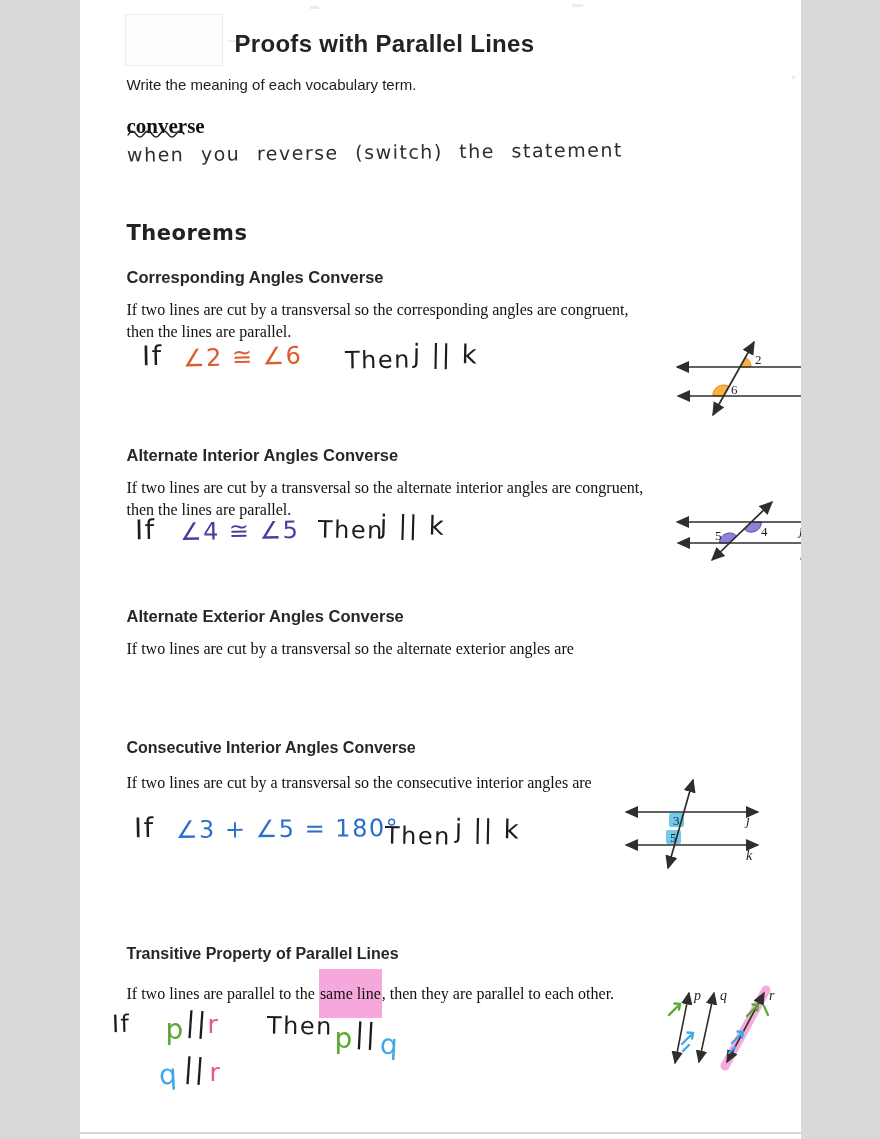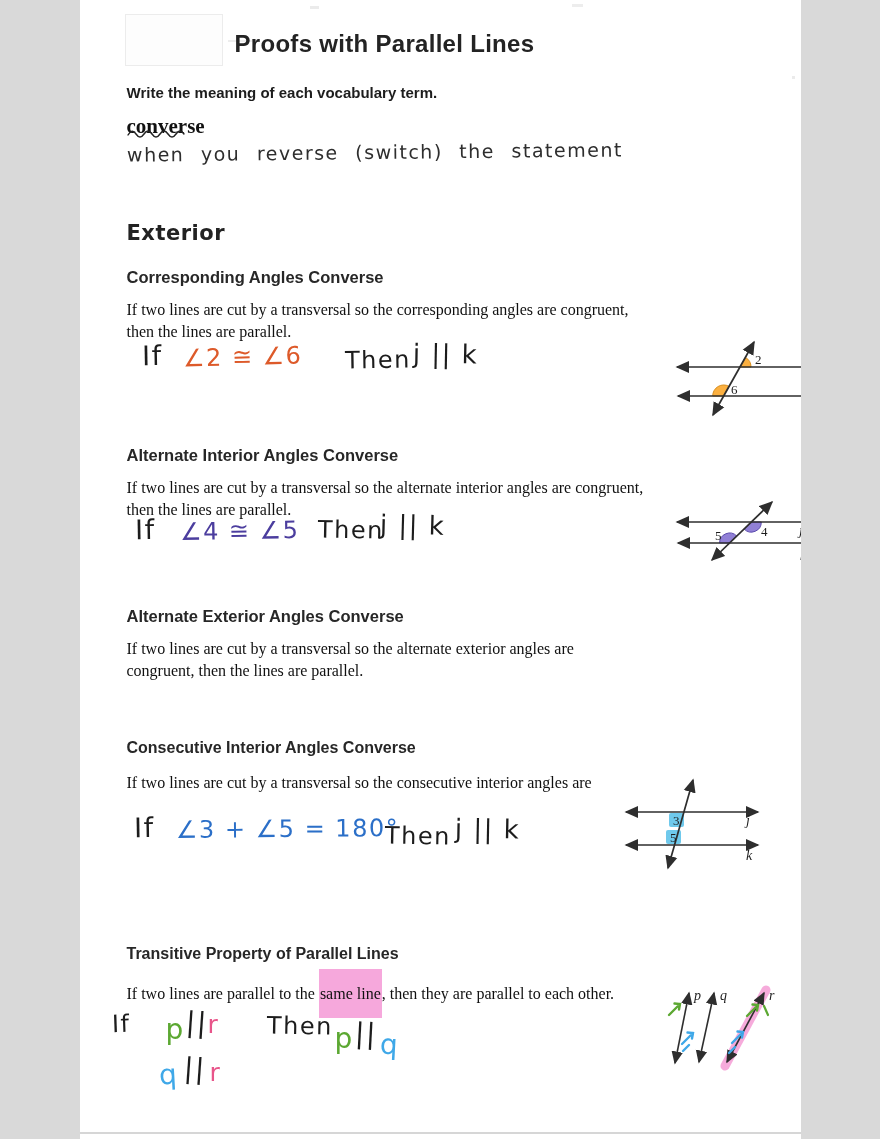--- a/index.html
+++ b/index.html
@@ -46,32 +46,32 @@
   <div class="abs whiteout" style="left:45px; top:14px; width:96px; height:50px;"></div>
   <div class="abs artifact" style="left:148px; top:40px; width:28px; height:2px; opacity:.45;"></div>
   <div class="abs artifact" style="left:230px; top:6px; width:9px; height:3px; opacity:.5;"></div>
   <div class="abs artifact" style="left:492px; top:4px; width:11px; height:3px; opacity:.45;"></div>
   <div class="abs artifact" style="left:712px; top:76px; width:3px; height:3px; opacity:.5;"></div>
   <div class="abs" style="left:869px; top:198px; width:2px; height:13px; background:#8a8a8a; opacity:.4; transform:rotate(38deg);"></div>
   <div class="abs" style="left:0; top:1132px; width:880px; height:2px; background:#b5b5b5; opacity:.55;"></div>
 
   <div>
     <div class="abs title sans" style="left:155px; top:30px;">Proofs with Parallel Lines</div>
-    <div class="abs instruction sans" style="left:47px; top:84px;font-weight:bold;">Write the meaning of each vocabulary term.</div>
+    <div class="abs instruction sans" style="left:47px; top:76px;">Write the meaning of each vocabulary term.</div>
   </div>
 
   <div>
     <div class="abs vocab-term" style="left:47px; top:114px;">converse</div>
     <svg class="abs" style="left:46px; top:129px;" width="70" height="10">
       <path d="M2,6 q4,-7 8,-1 t8,0 t8,0 t8,0 t8,0 t8,0 t8,0" stroke="#222" stroke-width="1.4" fill="none" stroke-linecap="round"></path>
     </svg>
     <div class="abs hw hw-def" style="left:47px; top:141px;">when you reverse (switch) the statement</div>
   </div>
 
-  <div class="abs theorems-h" style="left:47px; top:221px;">Exterior</div>
+  <div class="abs theorems-h" style="left:47px; top:221px;">Theorems</div>
 
   <div>
     <div class="abs sec-h sec-h-sm" style="left:47px; top:268px;">Corresponding Angles Converse</div>
     <div class="abs body-text" style="left:47px; top:299px; width:560px;">
       <span>If two lines are cut by a transversal so the corresponding angles are congruent,</span><br>
       <span>then the lines are parallel.</span>
     </div>
     <span class="abs hw" style="left:62px; top:340px; font-size:27px; transform:rotate(-1deg);">If</span>
     <span class="abs hw c-orange" style="left:103px; top:343px; font-size:24px; transform:rotate(-1.5deg);">∠2 ≅ ∠6</span>
     <span class="abs hw" style="left:265px; top:346px; font-size:24px; transform:rotate(-1deg);">Then</span>
@@ -121,21 +121,20 @@
       <text class="num" x="43" y="52">5</text>
       <text class="lab" x="127" y="47">j</text>
       <text class="lab" x="128" y="72">k</text>
     </svg>
   </div>
 
   <div>
     <div class="abs sec-h sec-h-sm" style="left:47px; top:607px;">Alternate Exterior Angles Converse</div>
     <div class="abs body-text" style="left:47px; top:638px; width:540px;">
       <span>If two lines are cut by a transversal so the alternate exterior angles are</span><br>
-      <span>congruent, then the lines are parallel.</span>
     </div>
   </div>
 
   <div>
     <div class="abs sec-h sec-h-lg" style="left:47px; top:739px;">Consecutive Interior Angles Converse</div>
     <div class="abs body-text" style="left:47px; top:772px; width:540px;">
       <span>If two lines are cut by a transversal so the consecutive interior angles are</span><br>
     </div>
     <span class="abs hw" style="left:54px; top:812px; font-size:27px; transform:rotate(-1deg);">If</span>
     <span class="abs hw c-blue" style="left:96px; top:815px; font-size:24px; transform:rotate(-.5deg);">∠3 + ∠5 = 180°</span>

